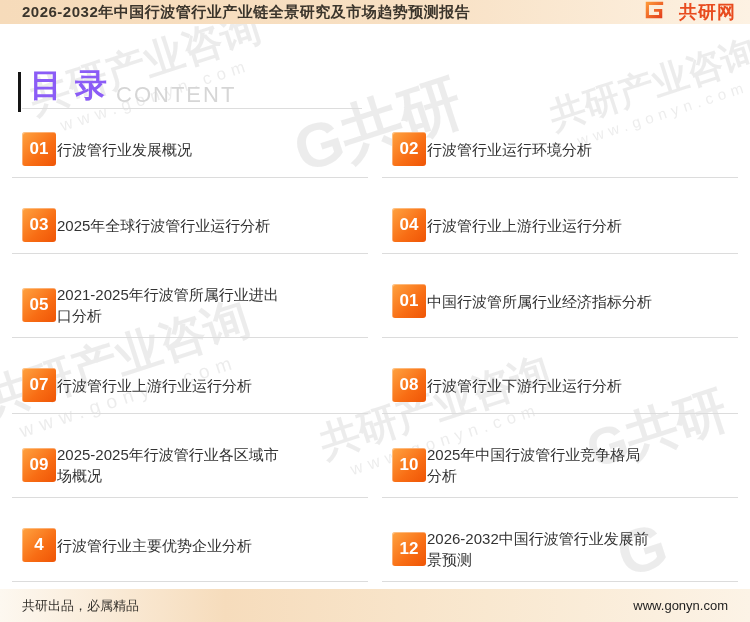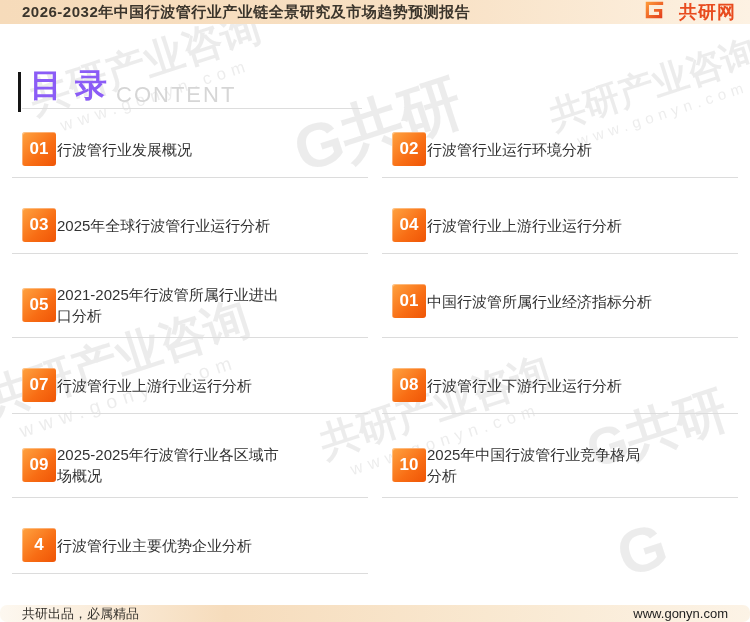--- a/index.html
+++ b/index.html
@@ -47,25 +47,24 @@
   .num{
     flex:0 0 34px;width:34px;height:34px;border-radius:3px;
     background:linear-gradient(135deg,#ffa341 0%,#f86d14 60%,#ef5506 100%);
     color:#ffffff;font-size:17px;font-weight:bold;
     display:flex;align-items:center;justify-content:center;
     box-shadow:inset 1px 1px 0 rgba(255,255,255,0.35);
   }
   .label{margin-left:1px;font-size:15px;line-height:21px;color:#333333;max-width:15.2em;}
   
   .footer{
-    position:absolute;left:0;right:0;bottom:0;height:17px;z-index:3;
+    position:absolute;left:0;right:0;bottom:0;height:33px;z-index:3;
     display:flex;align-items:center;justify-content:space-between;
     padding:0 22px;box-sizing:border-box;font-size:13px;color:#33302b;
     background:linear-gradient(90deg,#fdf8f0 0%,#f6dcbc 30%,#f9e8d0 65%,#fcf3e6 100%);
-    border-radius:7px;
   }
   .footer-url{color:#1d1d1d;}
 </style>
 </head>
 <body>
 
 <div class="wm wm1"><span>共研产业咨询</span><span class="sub">www.gonyn.com</span></div>
 <div class="wm wm2"><span>G共研</span></div>
 <div class="wm wm3"><span>共研产业咨询</span><span class="sub">www.gonyn.com</span></div>
 <div class="wm wm4"><span>共研产业咨询</span><span class="sub">www.gonyn.com</span></div>
@@ -156,18 +155,24 @@
       <span class="num">10</span>
       <span class="label">2025年中国行波管行业竞争格局分析</span>
     </div>
   </div>
   <div class="toc-item">
     <div class="row">
       <span class="num">4</span>
       <span class="label">行波管行业主要优势企业分析</span>
     </div>
   </div>
+  <div class="toc-item">
+    <div class="row">
+      <span class="num">12</span>
+      <span class="label">2026-2032中国行波管行业发展前景预测</span>
+    </div>
+  </div>
 </main>
 
 <footer class="footer">
   <span>共研出品，必属精品</span>
   <span class="footer-url">www.gonyn.com</span>
 </footer>
 
 </body></html>

